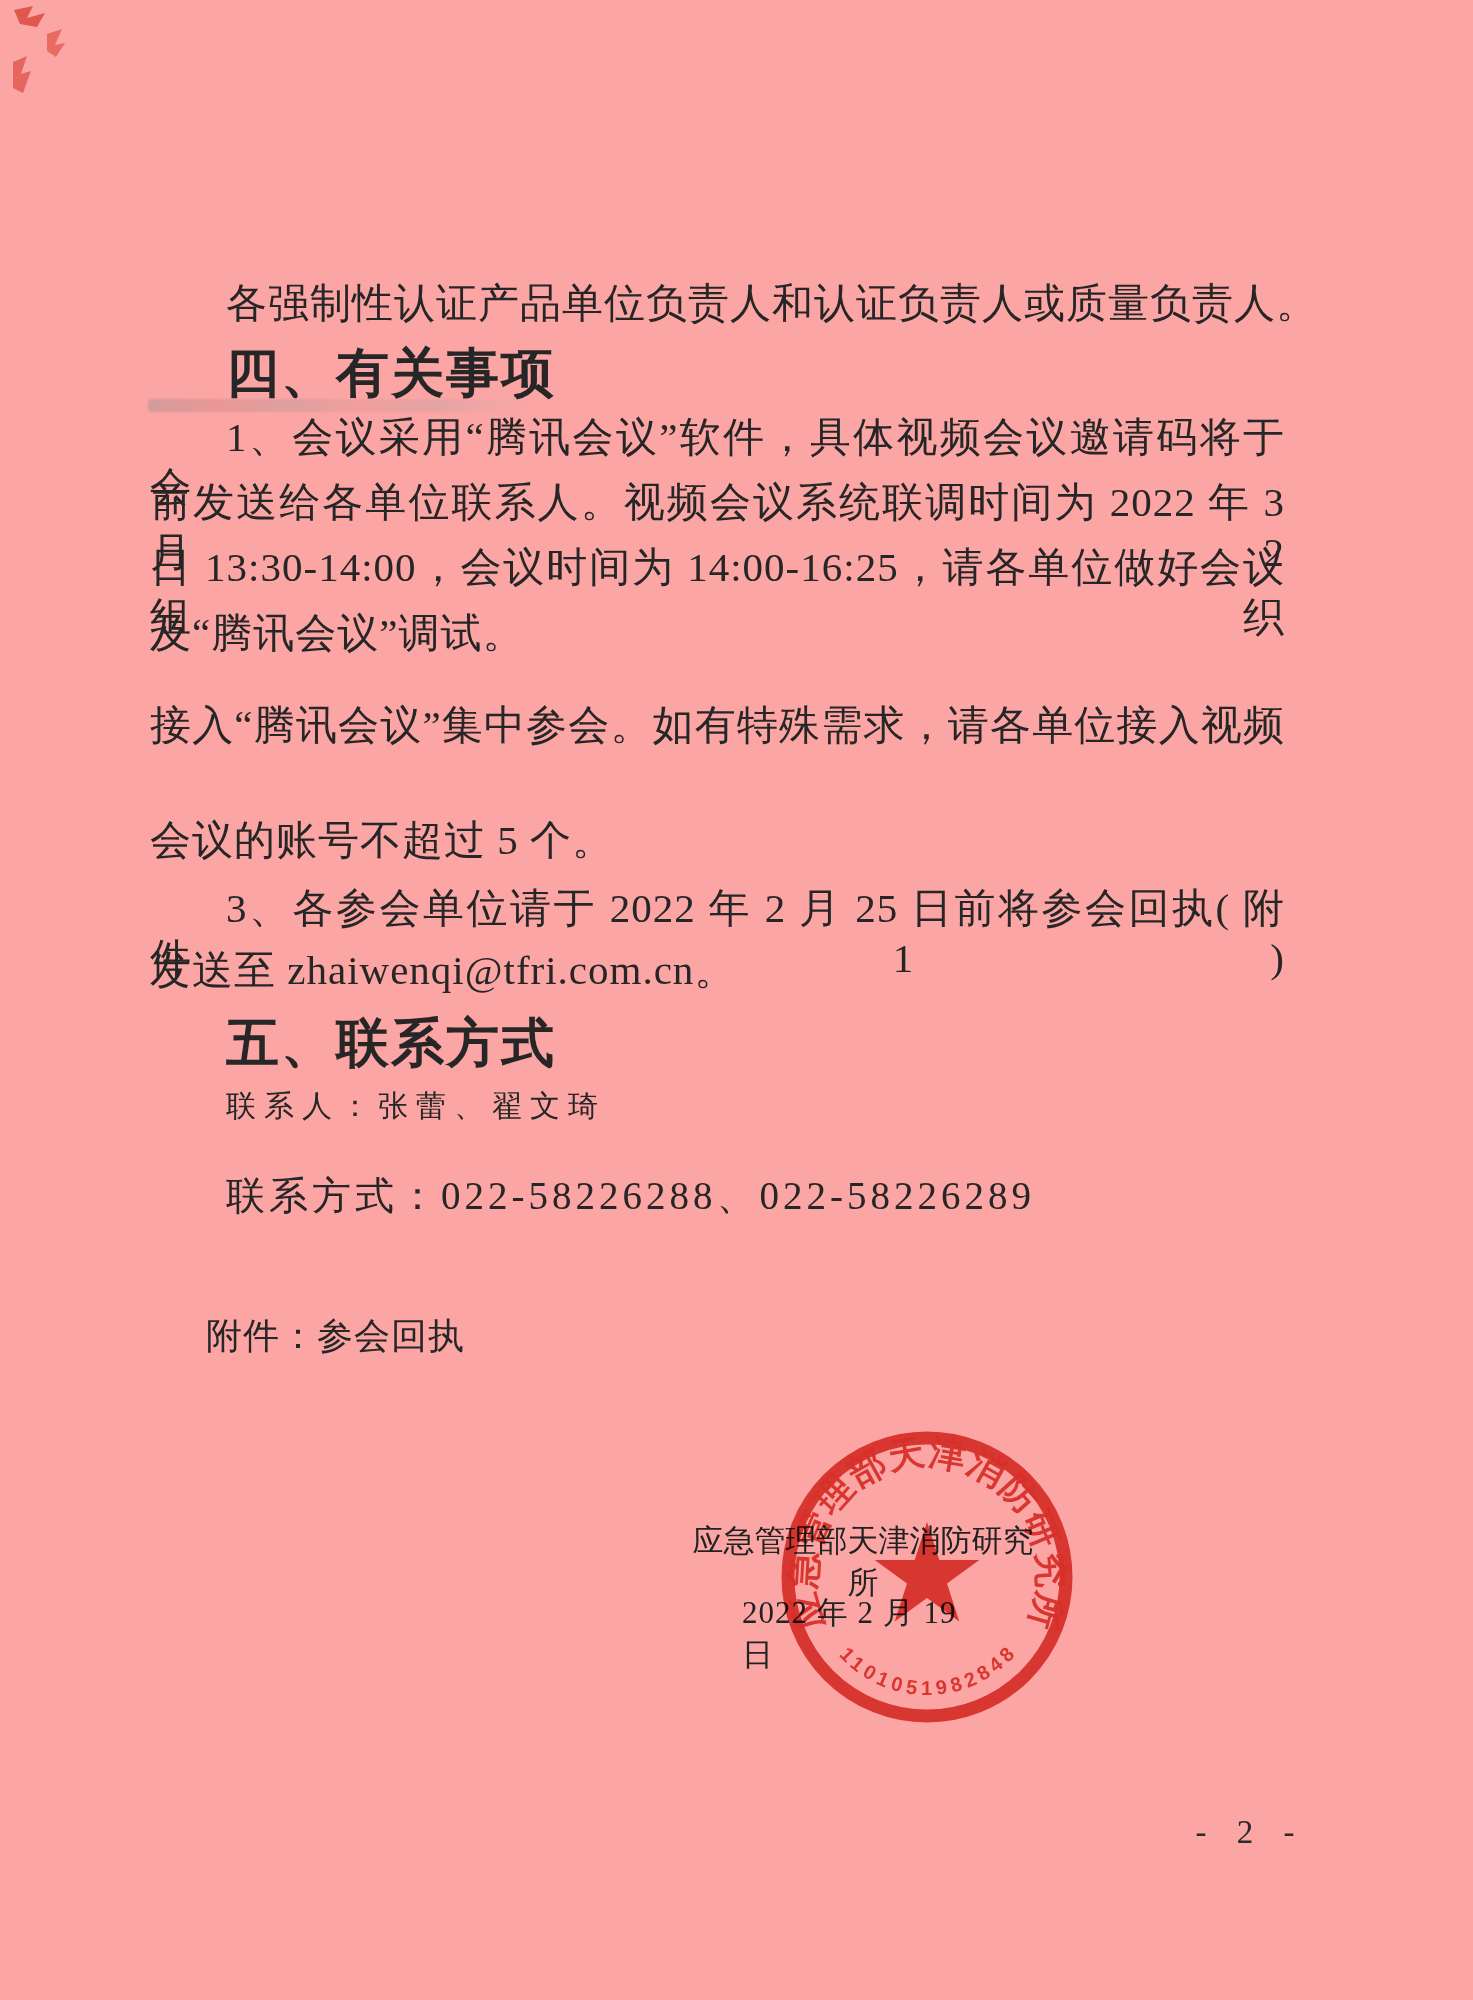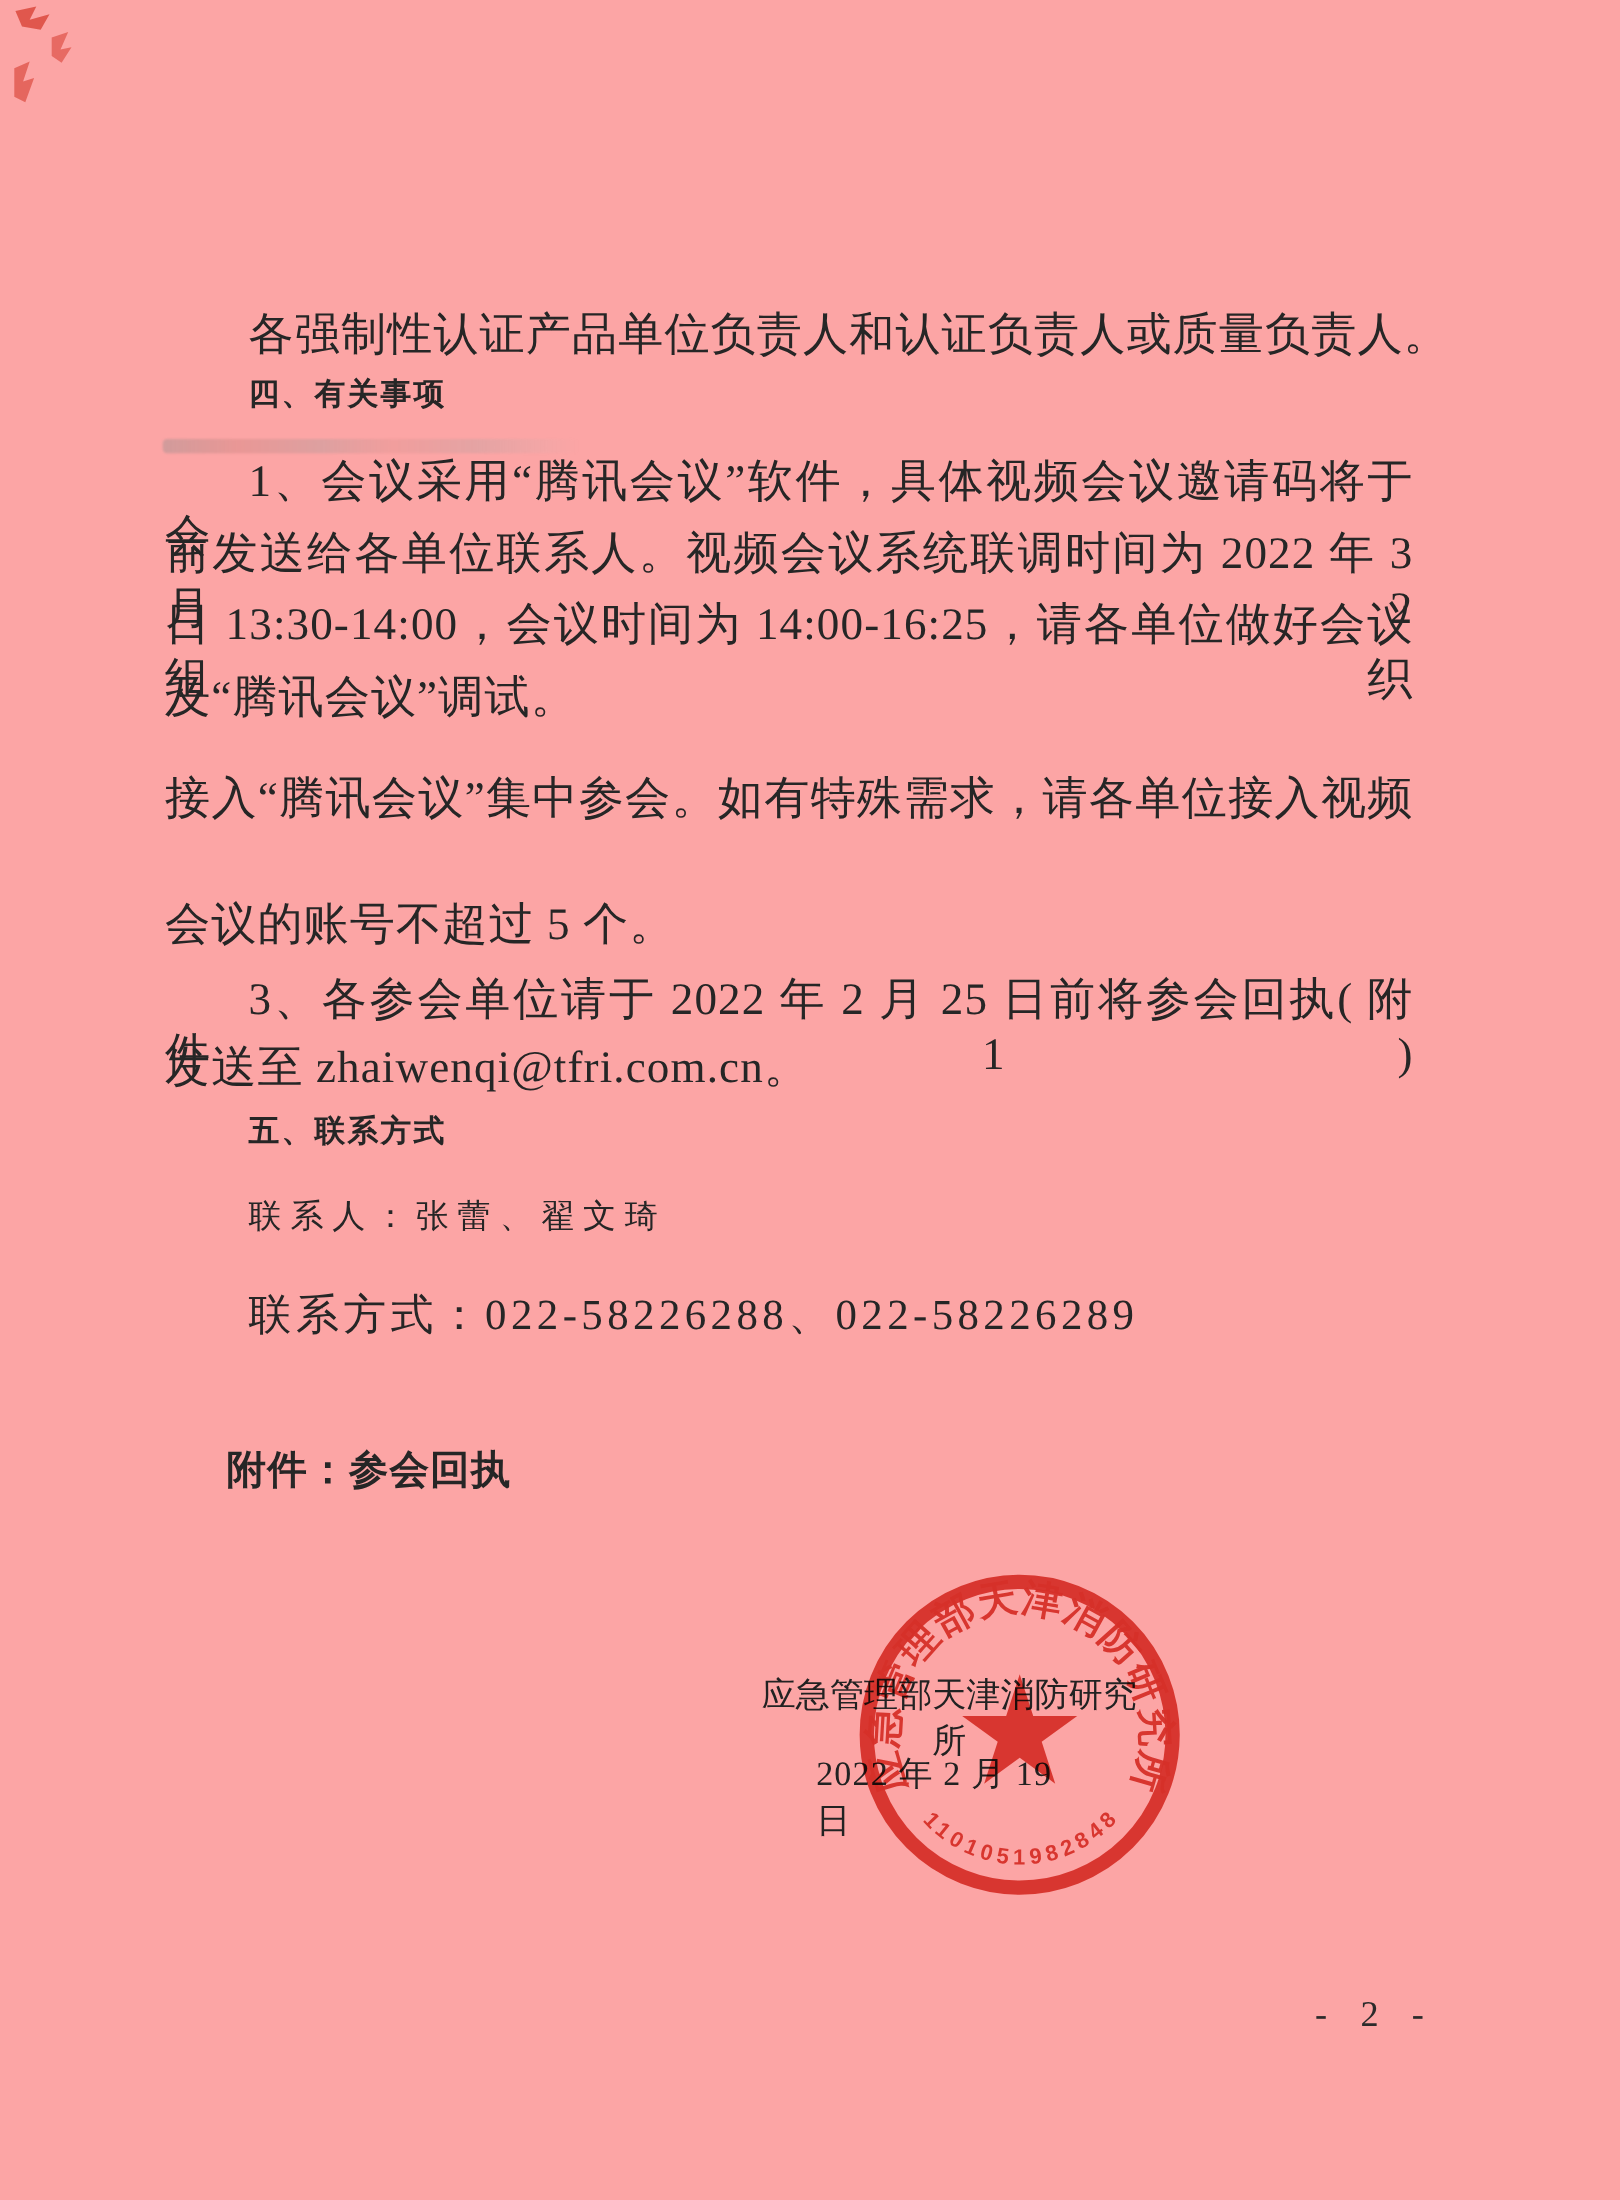--- a/index.html
+++ b/index.html
@@ -23,27 +23,27 @@
   }
   .jf{ 
     white-space:normal;
     text-align:justify;
     text-align-last:justify;
   }
   .indent{ text-indent:76px; }
   .h{ 
     font-family:Liberation Sans, sans-serif;
     font-weight:bold;
-    font-size:28px;
+    font-size:53px;
     letter-spacing:2px;
     text-indent:76px;
   }
   .spaced8{ letter-spacing:8px; font-size:30px; }
   .spaced4{ letter-spacing:4px; font-size:39px; }
-  .attach{ font-size:36px; letter-spacing:1px;font-weight:bold; }
+  .attach{ font-size:36px; letter-spacing:1px; }
   .sig-org{
     position:absolute; left:678px; top:1520px; width:370px;
     font-size:31px; text-align:center; letter-spacing:0px;
     color:#222;
   }
   .sig-date{
     position:absolute; left:742px; top:1592px; width:244px;
     font-size:31px; letter-spacing:1px;
     color:#222;
   }

